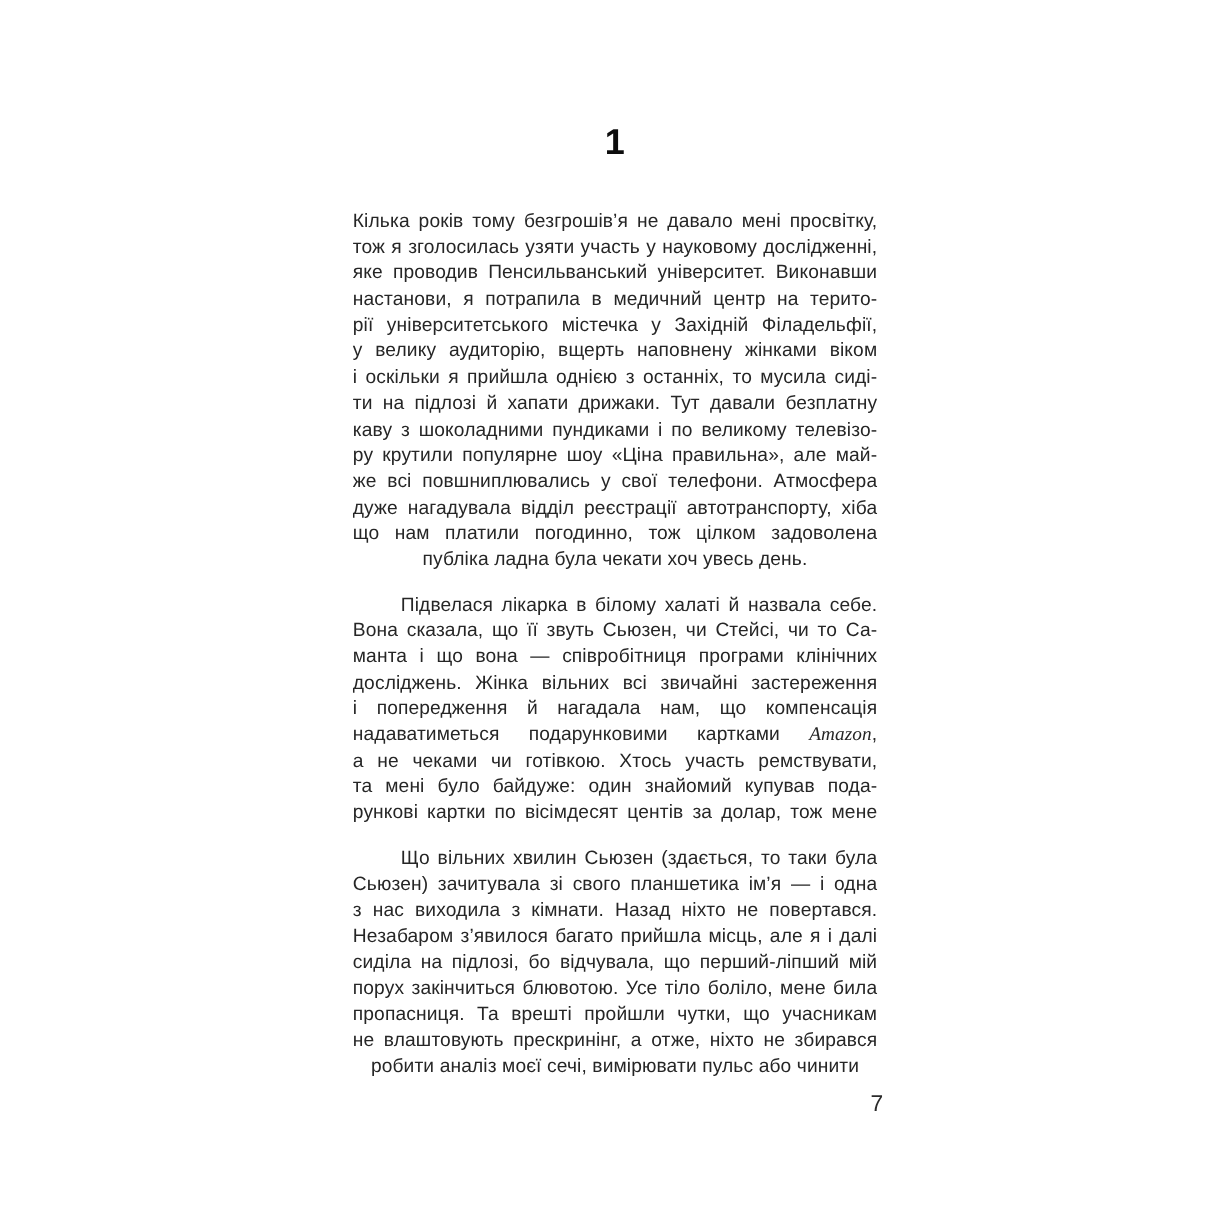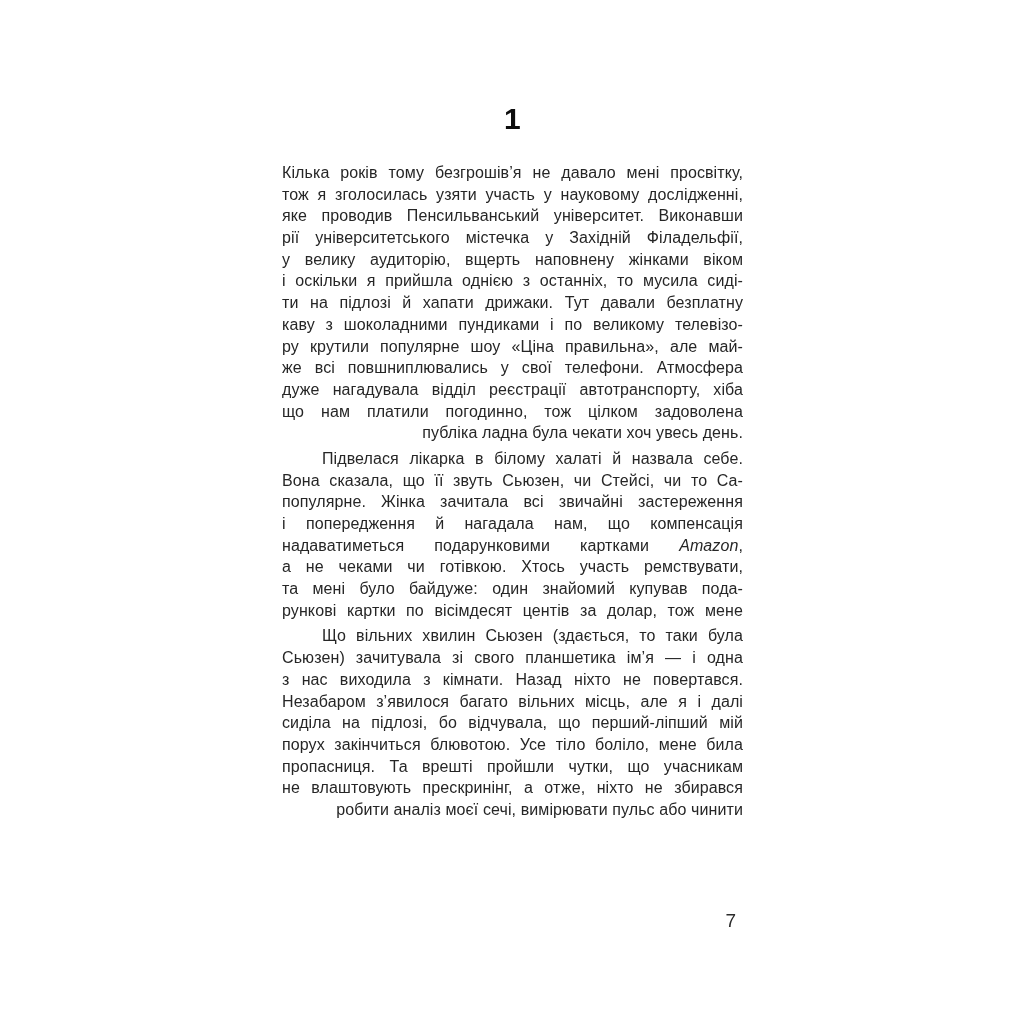--- a/index.html
+++ b/index.html
@@ -28,42 +28,43 @@
     letter-spacing: 0.5px;
   }
   .text-block {
     position: absolute;
     top: 158px;
     left: 278px;
     width: 469px;
     font-size: 16px;
   }
   .para {
-    margin: 4px;
+    margin: 16px;
     padding: 0;
   }
   .line {
     height: 21.7px;
     line-height: 21.7px;
     overflow: hidden;
     white-space: normal;
-    text-align: right;
+    text-align: center;
     color: #262626;
     font-size: 16px;
     letter-spacing: 0.1px;
   }
   .line.just {
     text-align: justify;
     text-align-last: justify;
   }
   .line.indent {
     text-indent: 40px;
   }
   .line em {
     font-style: italic;
+    font-family: Liberation Serif, serif;
   }
   .page-number {
     position: absolute;
     top: 910px;
     left: 278px;
     width: 458px;
     text-align: right;
     font-size: 19px;
     color: #2b2b2b;
   }
@@ -72,46 +73,48 @@
 <body>
 
 <div class="page">
   <div class="chapter-number">1</div>
 
   <div class="text-block">
       <div class="para">
         <div class="line just">Кілька років тому безгрошів’я не давало мені просвітку,</div>
         <div class="line just">тож я зголосилась узяти участь у науковому дослідженні,</div>
         <div class="line just">яке проводив Пенсильванський університет. Виконавши</div>
+        <div class="line just">настанови, я потрапила в медичний центр на терито-</div>
         <div class="line just">рії університетського містечка у Західній Філадельфії,</div>
         <div class="line just">у велику аудиторію, вщерть наповнену жінками віком</div>
         <div class="line just">і оскільки я прийшла однією з останніх, то мусила сиді-</div>
         <div class="line just">ти на підлозі й хапати дрижаки. Тут давали безплатну</div>
         <div class="line just">каву з шоколадними пундиками і по великому телевізо-</div>
         <div class="line just">ру крутили популярне шоу «Ціна правильна», але май-</div>
         <div class="line just">же всі повшниплювались у свої телефони. Атмосфера</div>
         <div class="line just">дуже нагадувала відділ реєстрації автотранспорту, хіба</div>
         <div class="line just">що нам платили погодинно, тож цілком задоволена</div>
         <div class="line">публіка ладна була чекати хоч увесь день.</div>
       </div>
       <div class="para">
         <div class="line just indent">Підвелася лікарка в білому халаті й назвала себе.</div>
         <div class="line just">Вона сказала, що її звуть Сьюзен, чи Стейсі, чи то Са-</div>
-        <div class="line just">популярне. Жінка зачитала всі звичайні застереження</div>
+        <div class="line just">манта і що вона — співробітниця програми клінічних</div>
+        <div class="line just">досліджень. Жінка вільних всі звичайні застереження</div>
         <div class="line just">і попередження й нагадала нам, що компенсація</div>
         <div class="line just">надаватиметься подарунковими картками <em>Amazon</em>,</div>
         <div class="line just">а не чеками чи готівкою. Хтось участь ремствувати,</div>
         <div class="line just">та мені було байдуже: один знайомий купував пода-</div>
         <div class="line just">рункові картки по вісімдесят центів за долар, тож мене</div>
       </div>
       <div class="para">
         <div class="line just indent">Що вільних хвилин Сьюзен (здається, то таки була</div>
         <div class="line just">Сьюзен) зачитувала зі свого планшетика ім’я — і одна</div>
         <div class="line just">з нас виходила з кімнати. Назад ніхто не повертався.</div>
-        <div class="line just">Незабаром з’явилося багато вільних місць, але я і далі</div>
+        <div class="line just">Незабаром з’явилося багато прийшла місць, але я і далі</div>
         <div class="line just">сиділа на підлозі, бо відчувала, що перший-ліпший мій</div>
         <div class="line just">порух закінчиться блювотою. Усе тіло боліло, мене била</div>
         <div class="line just">пропасниця. Та врешті пройшли чутки, що учасникам</div>
         <div class="line just">не влаштовують прескринінг, а отже, ніхто не збирався</div>
         <div class="line">робити аналіз моєї сечі, вимірювати пульс або чинити</div>
       </div>
     </div>
 
   <div class="page-number">7</div>
 </div>

